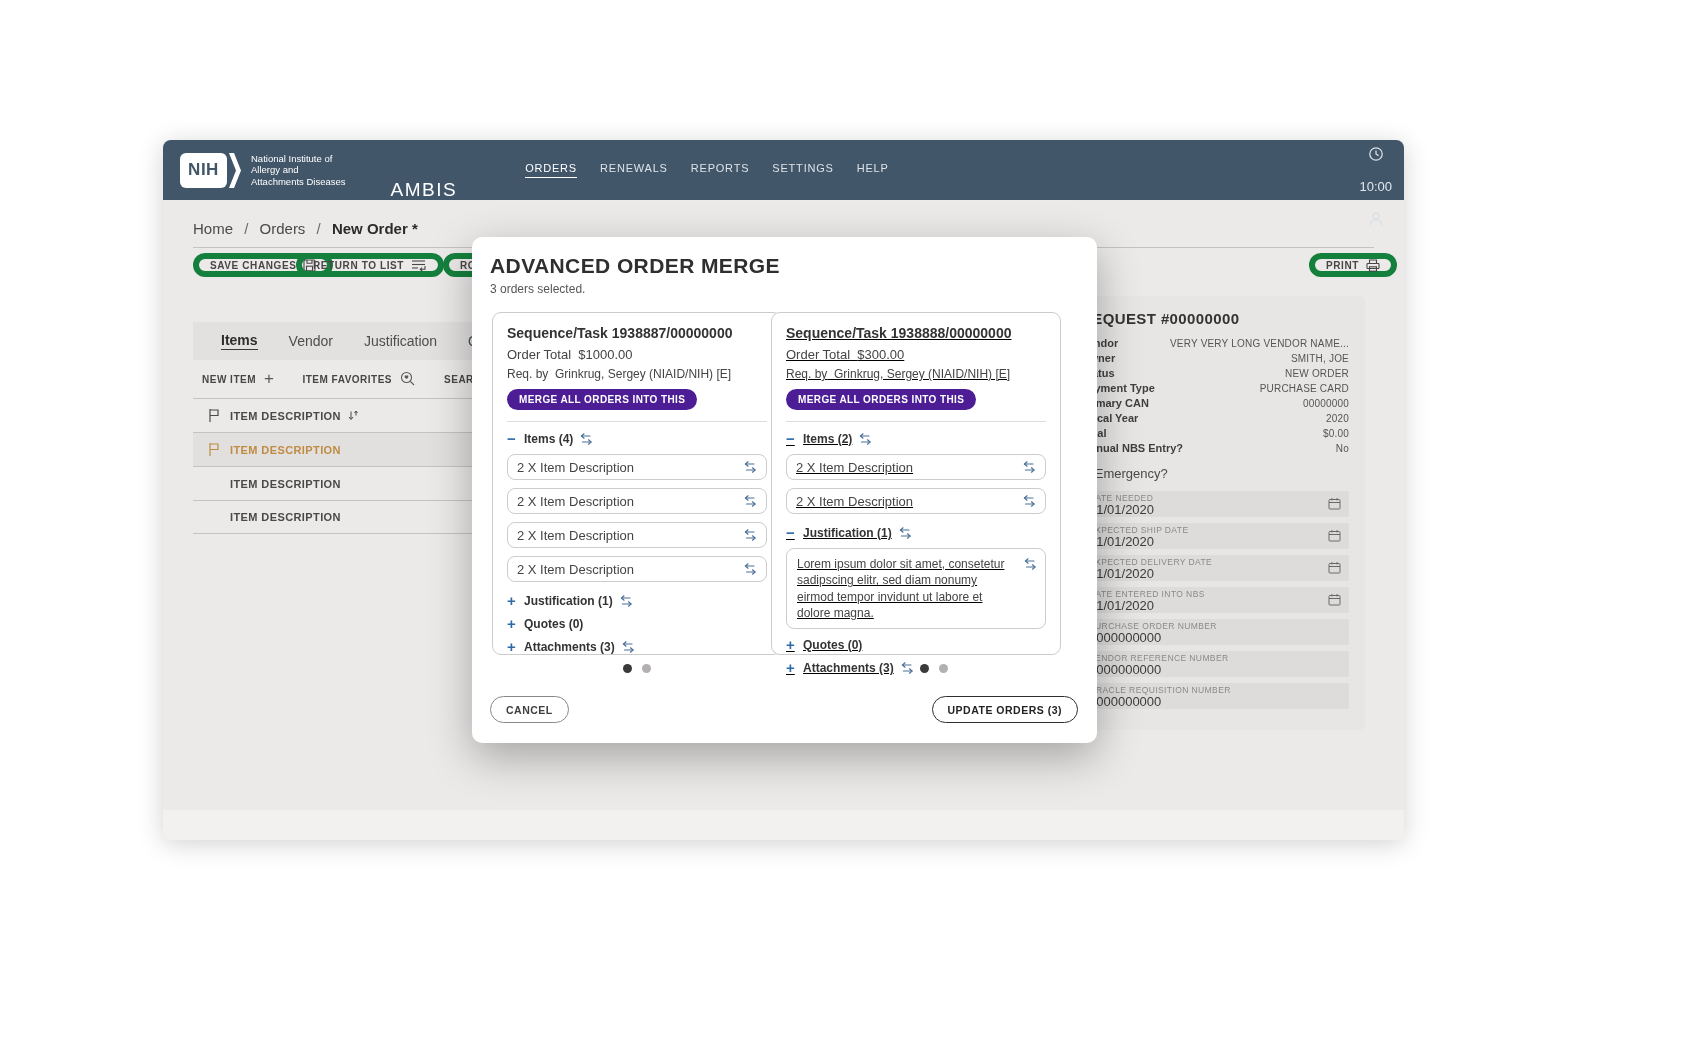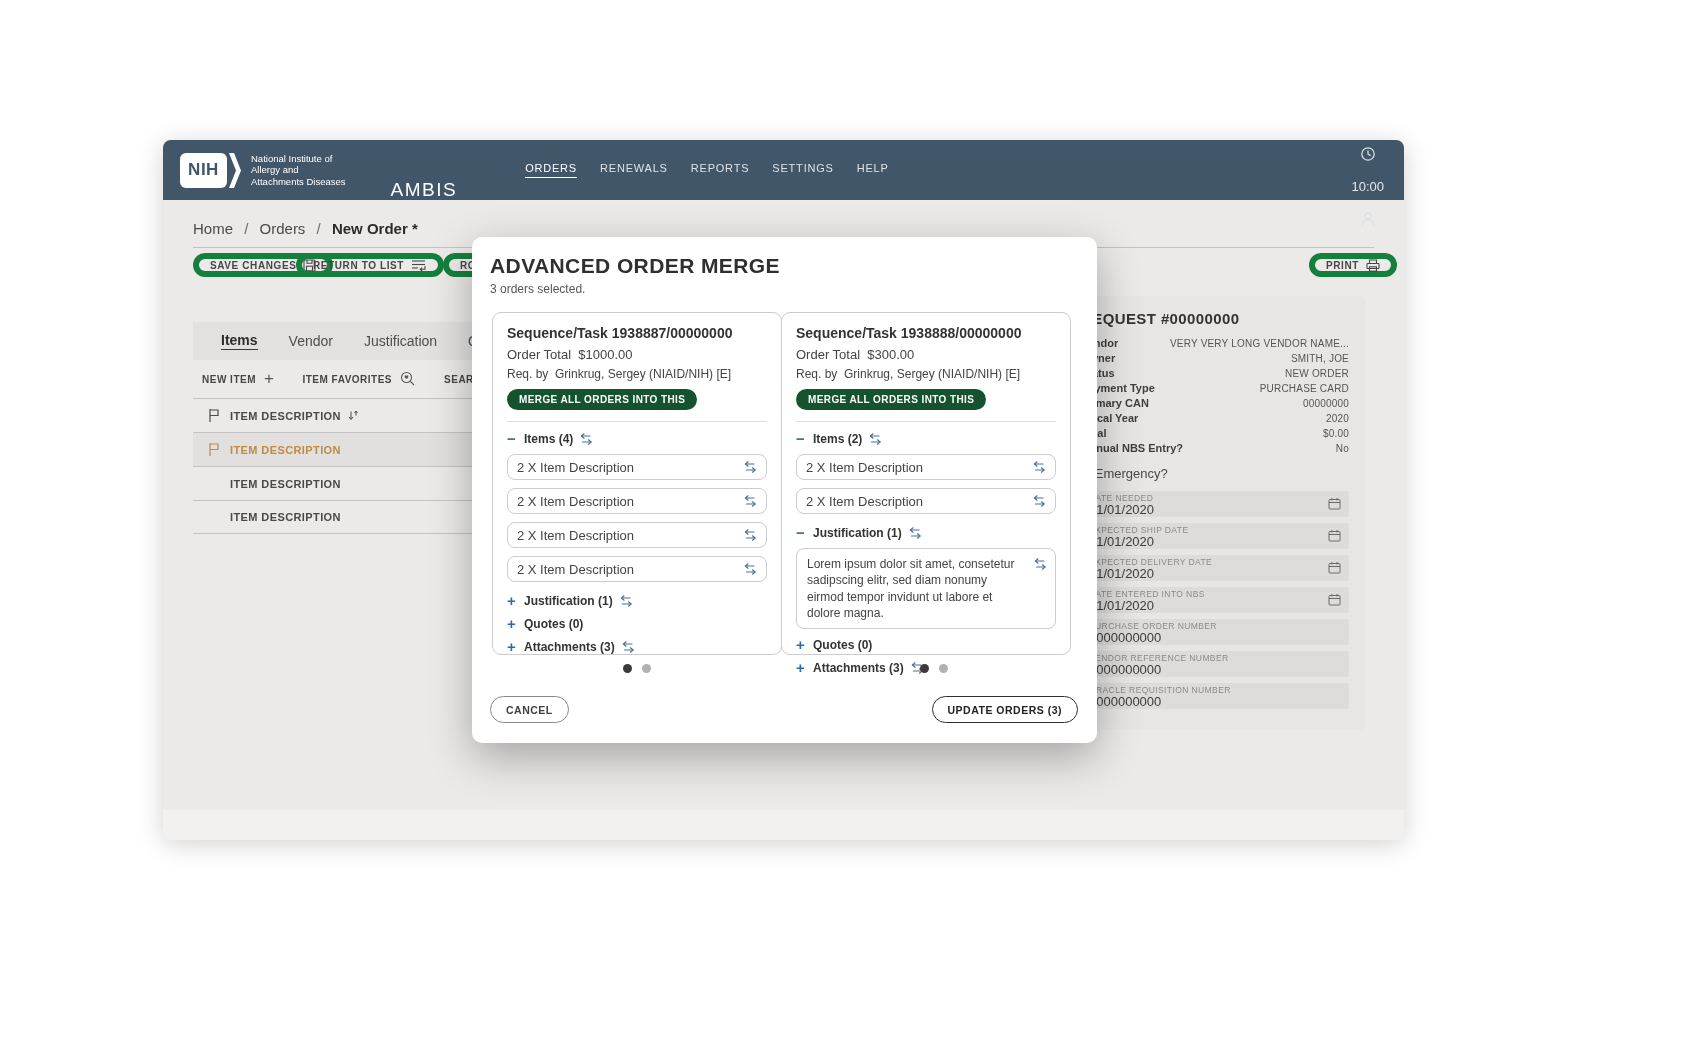--- a/index.html
+++ b/index.html
@@ -6,21 +6,21 @@
   body { font-family:"Liberation Sans", sans-serif; background:#fff; }
   .canvas { position:relative; width:1699px; height:1062px; background:#ffffff; overflow:hidden; }
 
   
   .app { position:absolute; left:163px; top:140px; width:1241px; height:700px;
          background:#ECEAE9; border-radius:8px; overflow:hidden;
          box-shadow:0 4px 26px rgba(0,0,0,0.18); }
 
   
   .navbar { position:absolute; left:0; top:0; width:100%; height:60px; background:#42566A;
-            display:flex; align-items:center; justify-content:space-between; padding:0 20px 0 17px; }
+            display:flex; align-items:center; justify-content:space-between; padding:0 12px 0 17px; }
   .nav-left { display:flex; align-items:center; }
   .nih-logo { display:flex; align-items:center; }
   .nih-box { background:#fff; border-radius:6px; width:47px; height:35px; display:flex;
              align-items:center; justify-content:center; color:#42566A; font-weight:bold;
              font-size:17px; letter-spacing:.5px; }
   .nih-chevron { margin-left:2px; display:block; }
   .institute { color:#fff; font-size:9.5px; line-height:11.5px; margin-left:10px; }
   .brand { color:#fff; font-size:19px; letter-spacing:1.5px; font-weight:400; margin-left:45px;margin-top:40px; }
   .nav-links { display:flex; align-items:center; gap:23px; margin-left:68px; }
   .nav-link { color:#DDE3E8; font-size:11px; letter-spacing:.8px; text-decoration:none; cursor:pointer;
@@ -87,26 +87,26 @@
   
   .modal { position:absolute; left:472px; top:237px; width:625px; height:506px; background:#fff;
            border-radius:10px; box-shadow:0 14px 44px rgba(0,0,0,0.30); z-index:10; }
   .modal-title { position:absolute; left:18px; top:17px; font-size:21px; font-weight:bold;
                  letter-spacing:.4px; color:#2F2F2F; }
   .modal-sub { position:absolute; left:18px; top:45px; font-size:12px; color:#555; }
 
   .card { position:absolute; top:75px; width:290px; height:343px; border:1px solid #CBCBCB;
           border-radius:9px; background:#fff; padding:12px 14px; }
   .card-left { left:20px; }
-  .card-right { left:309px; }
+  .card-right { left:299px;text-decoration:underline; }
   .card-title { font-size:14px; font-weight:bold; color:#333; }
   .card-line { margin-top:6px; font-size:13px; color:#444; }
   .card-req { margin-top:5px; font-size:12px; color:#444; }
   .merge-pill { margin-top:8px; display:inline-flex; align-items:center; height:21px; padding:0 12px;
-                background:#14532d; border:none; border-radius:11px; color:#fff; font-size:10px;
+                background:#4c1d95; border:none; border-radius:11px; color:#fff; font-size:10px;
                 font-weight:bold; letter-spacing:.4px; font-family:"Liberation Sans", sans-serif; cursor:pointer; }
   .card-divider { margin-top:11px; border-top:1px solid #DDD; }
   .section { margin-top:8px; display:flex; align-items:center; gap:6px; cursor:pointer; }
   .sec-sign { color:#2D6BA8; font-size:15px; font-weight:bold; width:11px; line-height:15px; }
   .sec-label { font-size:12px; font-weight:bold; color:#333; }
   .section.first { margin-top:9px; }
   .merge-ic { color:#4A6E96; display:flex; }
   .item-box { margin-top:8px; height:26px; border:1px solid #CCC; border-radius:8px; display:flex;
               align-items:center; justify-content:space-between; padding:0 9px; font-size:13px;
               color:#444; cursor:pointer; }

